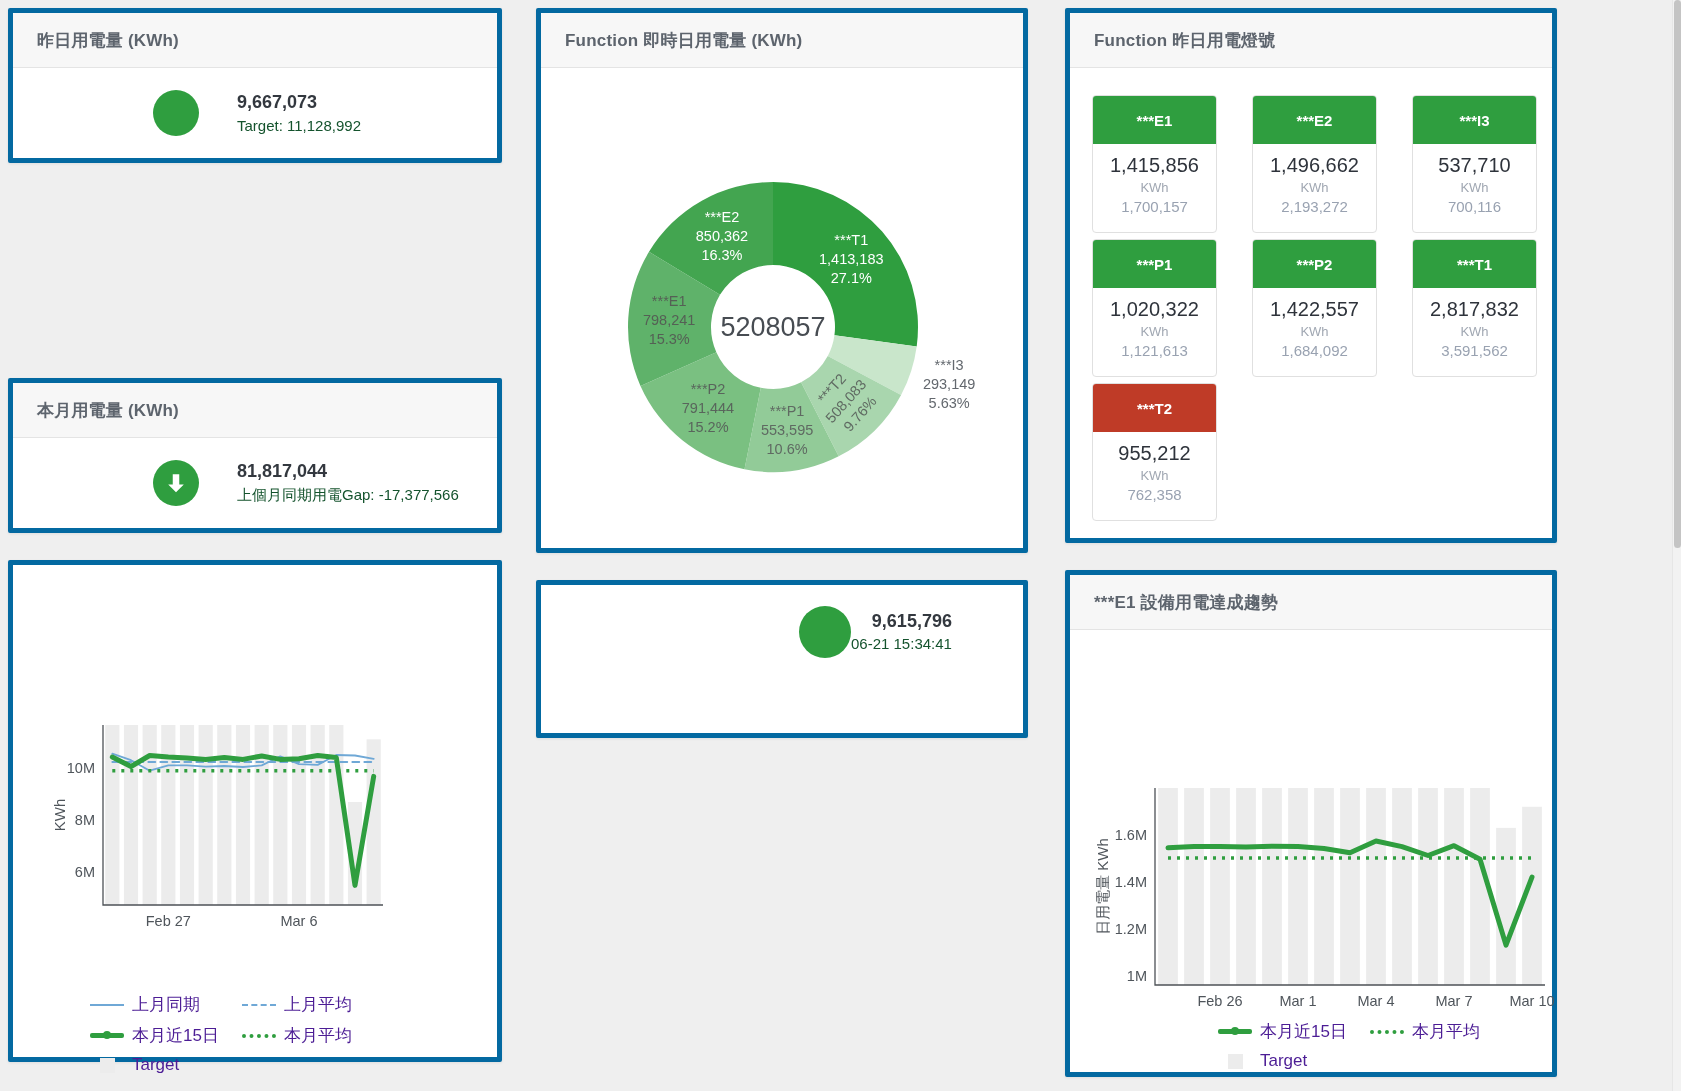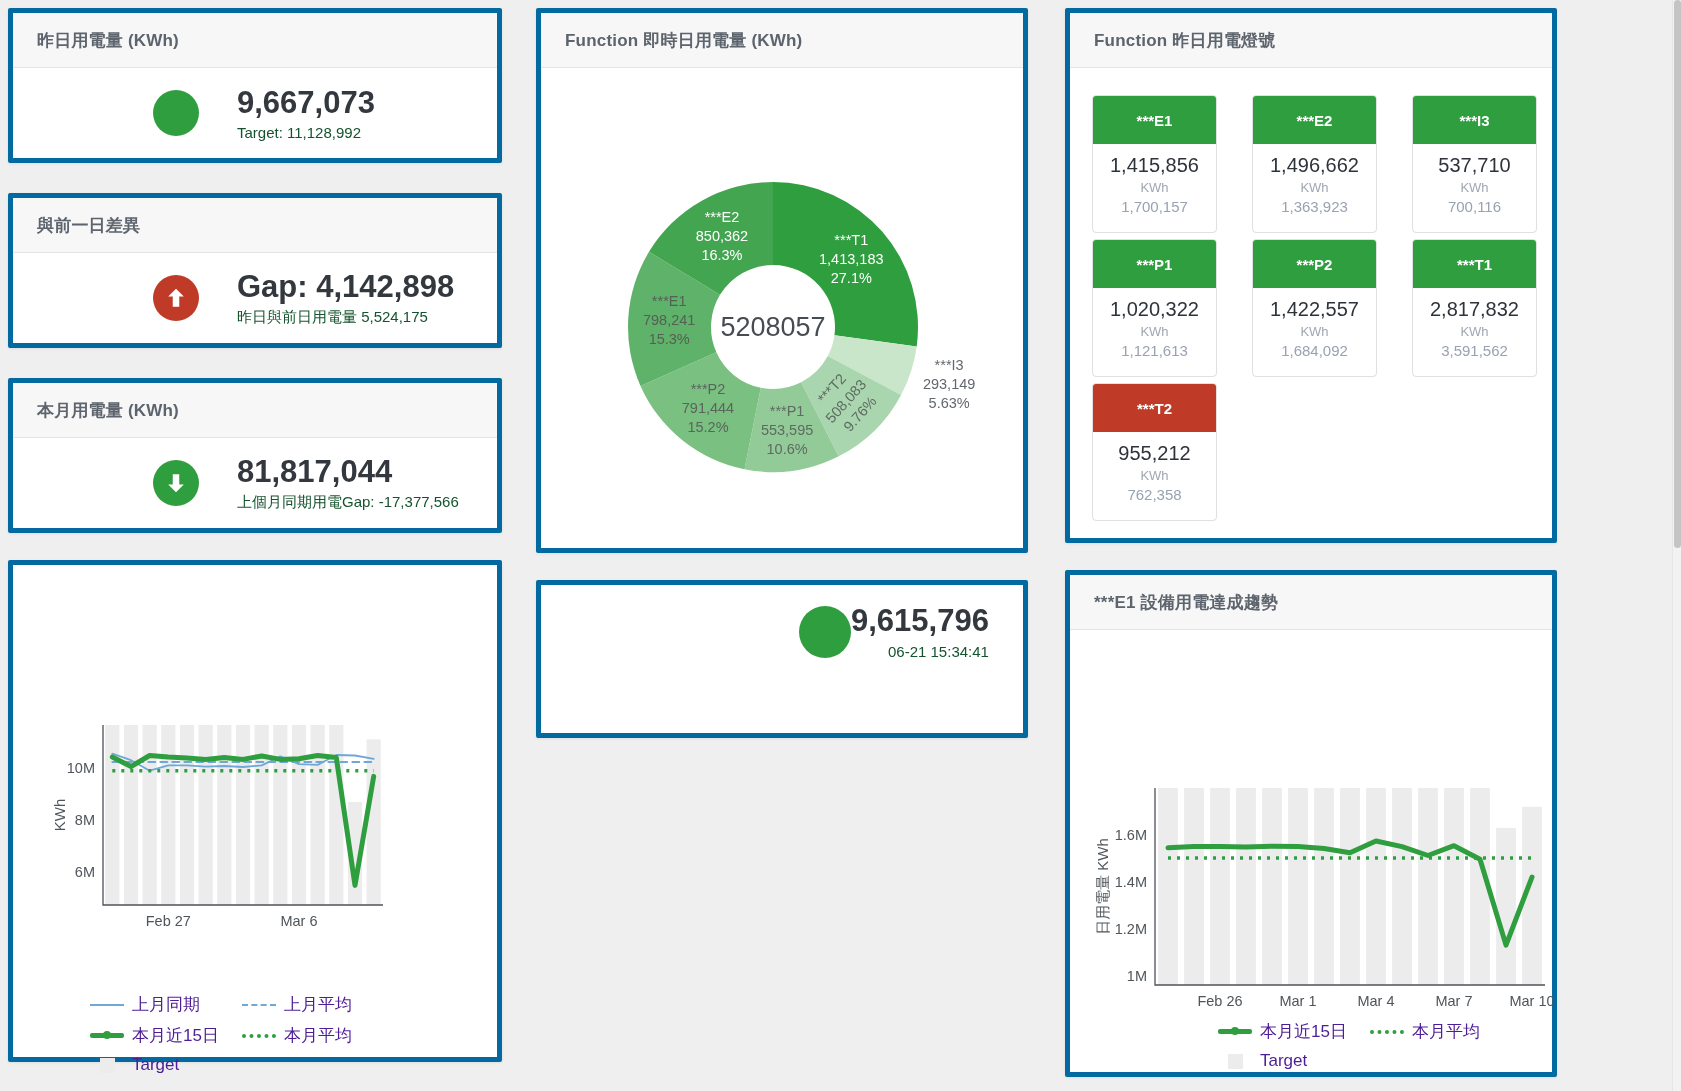--- a/index.html
+++ b/index.html
@@ -8,21 +8,21 @@
   .card { position:absolute; background:#fff; border:5px solid #0369a1; border-radius:2px; box-shadow:0 1px 3px rgba(0,0,0,.07); }
   .card-header { height:55px; background:#f7f7f7; border-bottom:1px solid #e4e4e4; display:flex; align-items:center; padding:0 24px; border-radius:2px 2px 0 0; }
   .card-title { font-size:17px; font-weight:700; color:#5d646d; letter-spacing:.2px; }
   
   .stat-body { display:flex; align-items:center; height:calc(100% - 55px); padding-left:140px; }
   .circle { width:46px; height:46px; border-radius:50%; display:flex; align-items:center; justify-content:center; flex:0 0 auto; }
   .circle.big { width:52px; height:52px; }
   .circle.green { background:#2f9e3f; }
   .circle.red { background:#bf3b27; }
   .stat-text { margin-left:38px; }
-  .stat-num { font-size:31px; font-weight:700; color:#33383f; line-height:1.15; }
+  .stat-num { font-size:18px; font-weight:700; color:#33383f; line-height:1.15; }
   .stat-sub { font-size:15px; color:#14532d; margin-top:4px; }
   .est-body { display:flex; align-items:center; height:calc(100% - 55px); padding-left:258px; }
   .est-text { text-align:right; }
   
   .lights-body { padding:27px 22px 0 22px; display:grid; grid-template-columns:repeat(3,125px); column-gap:35px; row-gap:6px; }
   .tile { border:1px solid #e0e0e0; border-radius:4px; background:#fff; text-align:center; height:138px; overflow:hidden; }
   .tile-head { height:48px; display:flex; align-items:center; justify-content:center; color:#fff; font-size:15px; font-weight:700; }
   .tile-head.green { background:#2f9e3f; }
   .tile-head.red { background:#bf3b27; }
   .tile-val { font-size:20px; font-weight:400; color:#2e333b; margin-top:10px; }
@@ -63,36 +63,20 @@
     </div>
     <div class="stat-body">
       <span class="circle green"></span>
       <span class="stat-text">
         <div class="stat-num">9,667,073</div>
         <div class="stat-sub">Target: 11,128,992</div>
       </span>
     </div>
   </div>
 
-  <div class="card" style="left:8px; top:193px; width:494px; height:155px;">
-    <div class="card-header">
-      <span class="card-title">與前一日差異</span>
-    </div>
-    <div class="stat-body">
-      <span class="circle red">
-        <svg width="26" height="26" viewBox="0 0 24 24">
-            <path d="M12 3.5l7.2 7.2h-4.2v9.3H9V10.7H4.8z" fill="#ffffff"></path>
-          </svg>
-      </span>
-      <span class="stat-text">
-        <div class="stat-num">Gap: 4,142,898</div>
-        <div class="stat-sub">昨日與前日用電量 5,524,175</div>
-      </span>
-    </div>
-  </div>
 
   <div class="card" style="left:8px; top:378px; width:494px; height:155px;">
     <div class="card-header">
       <span class="card-title">本月用電量 (KWh)</span>
     </div>
     <div class="stat-body">
       <span class="circle green">
         <svg width="26" height="26" viewBox="0 0 24 24">
             <path d="M12 20.5l-7.2-7.2h4.2V4h6v9.3h4.2z" fill="#ffffff"></path>
           </svg>
@@ -204,21 +188,21 @@
       <div class="tile">
         <div class="tile-head green">***E1</div>
         <div class="tile-val">1,415,856</div>
         <div class="tile-unit">KWh</div>
         <div class="tile-target">1,700,157</div>
       </div>
       <div class="tile">
         <div class="tile-head green">***E2</div>
         <div class="tile-val">1,496,662</div>
         <div class="tile-unit">KWh</div>
-        <div class="tile-target">1,363,923</div>
+        <div class="tile-target">2,193,272</div>
       </div>
       <div class="tile">
         <div class="tile-head green">***I3</div>
         <div class="tile-val">537,710</div>
         <div class="tile-unit">KWh</div>
         <div class="tile-target">700,116</div>
       </div>
       <div class="tile">
         <div class="tile-head green">***P1</div>
         <div class="tile-val">1,020,322</div>

